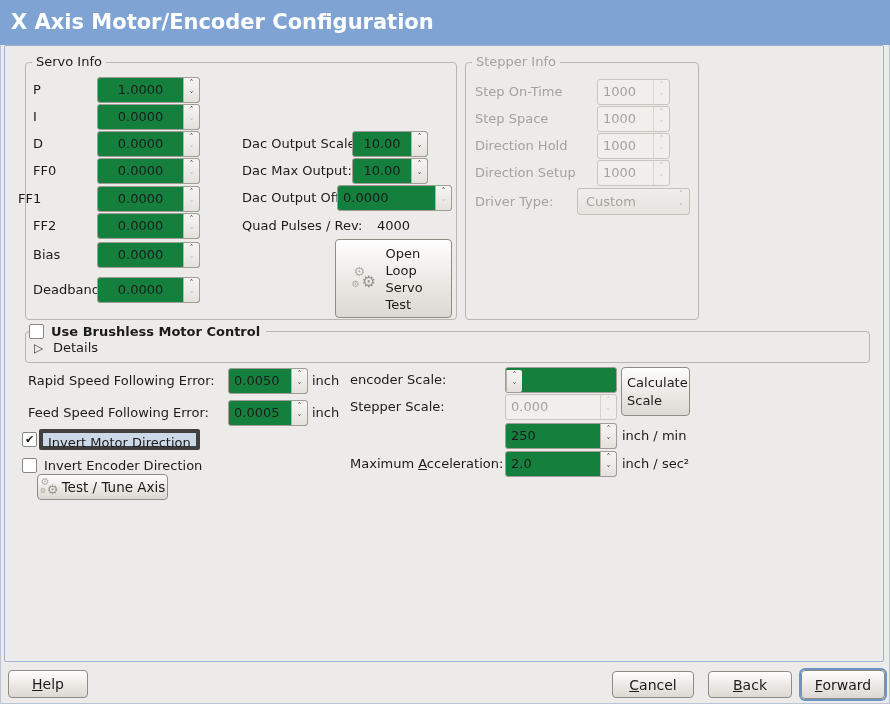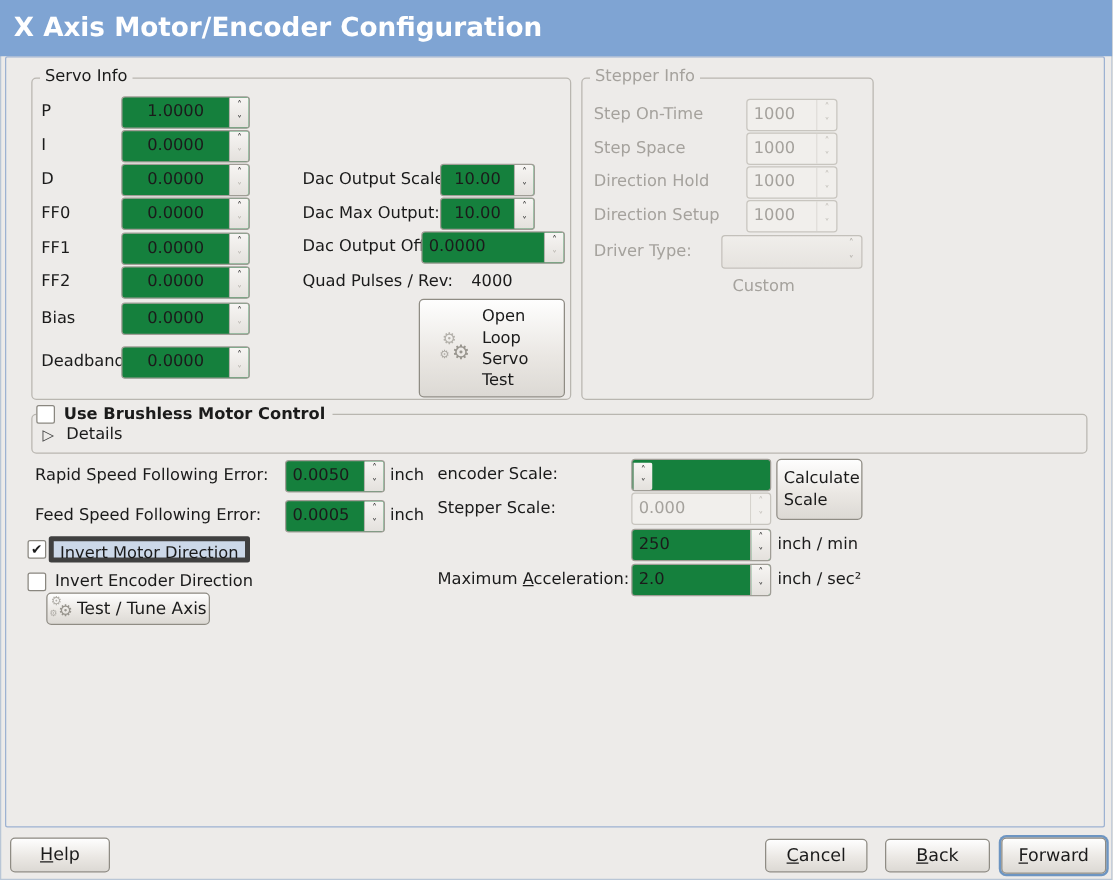--- a/index.html
+++ b/index.html
@@ -25,21 +25,21 @@
   .sbtn{width:15px;border-left:1px solid #b5b2ac;display:flex;flex-direction:column;background:linear-gradient(#f7f5f3,#e4e1dd);border-radius:0 2px 2px 0;}
   .sbtn span{flex:1;font-size:8px;line-height:11px;text-align:center;color:#3f3f3f;}
   .sbtn span.dim{color:#bab7b1;}
   .spin.dis{background:#f1efec;border-color:#c8c5bf;}
   .spin.dis .sval{color:#a5a29d;}
   .spin.dis .sbtn{border-left-color:#d6d3cd;background:none;}
   .spin.dis .sbtn span{color:#c6c3bd;}
 
   
   .combo{position:absolute;height:27px;box-sizing:border-box;border:1px solid #c3c0ba;border-radius:3px;background:linear-gradient(#f0eeeb,#e6e3df);display:flex;}
-  .combo .cval{flex:1;line-height:25px;padding:0 8px;color:#a5a29d;margin-top:28px;}
+  .combo .cval{flex:1;line-height:25px;padding:0 8px;color:#a5a29d;}
   .combo .carr{width:16px;display:flex;flex-direction:column;}
   .combo .carr span{flex:1;font-size:8px;line-height:11px;text-align:center;color:#b3b0aa;}
 
   
   .btn{position:absolute;box-sizing:border-box;border:1px solid #8f8c84;border-radius:4px;
        background:linear-gradient(#fefefe,#ebe8e4 55%,#dcd9d4);
        display:flex;align-items:center;justify-content:center;text-align:center;cursor:default;}
   .btn.focus{box-shadow:0 0 0 2px #6d95c2;}
   .btn .bl{font-size:14px;white-space:nowrap;}
   .mn{text-decoration:underline;}
@@ -75,21 +75,21 @@
   <div class="content-frame"></div>
 
   <div class="fieldset" style="left:25px;top:62px;width:430px;height:256px;">
     <span class="legend">Servo Info</span>
   </div>
 
   <span class="lbl" style="left:33px;top:77px;">P</span>
   <span class="lbl" style="left:33px;top:104px;">I</span>
   <span class="lbl" style="left:33px;top:131px;">D</span>
   <span class="lbl" style="left:33px;top:158px;">FF0</span>
-  <span class="lbl" style="left:33px;top:186px;">FF1</span>
+  <span class="lbl" style="left:18px;top:186px;">FF1</span>
   <span class="lbl" style="left:33px;top:213px;">FF2</span>
   <span class="lbl" style="left:33px;top:242px;">Bias</span>
   <span class="lbl" style="left:33px;top:277px;">Deadband</span>
 
   <div class="spin" style="left:97px;top:77px;width:103px;">
     <span class="sval c">1.0000</span>
     <div class="sbtn">
         <span>˄</span>
         <span>˅</span>
       </div>

